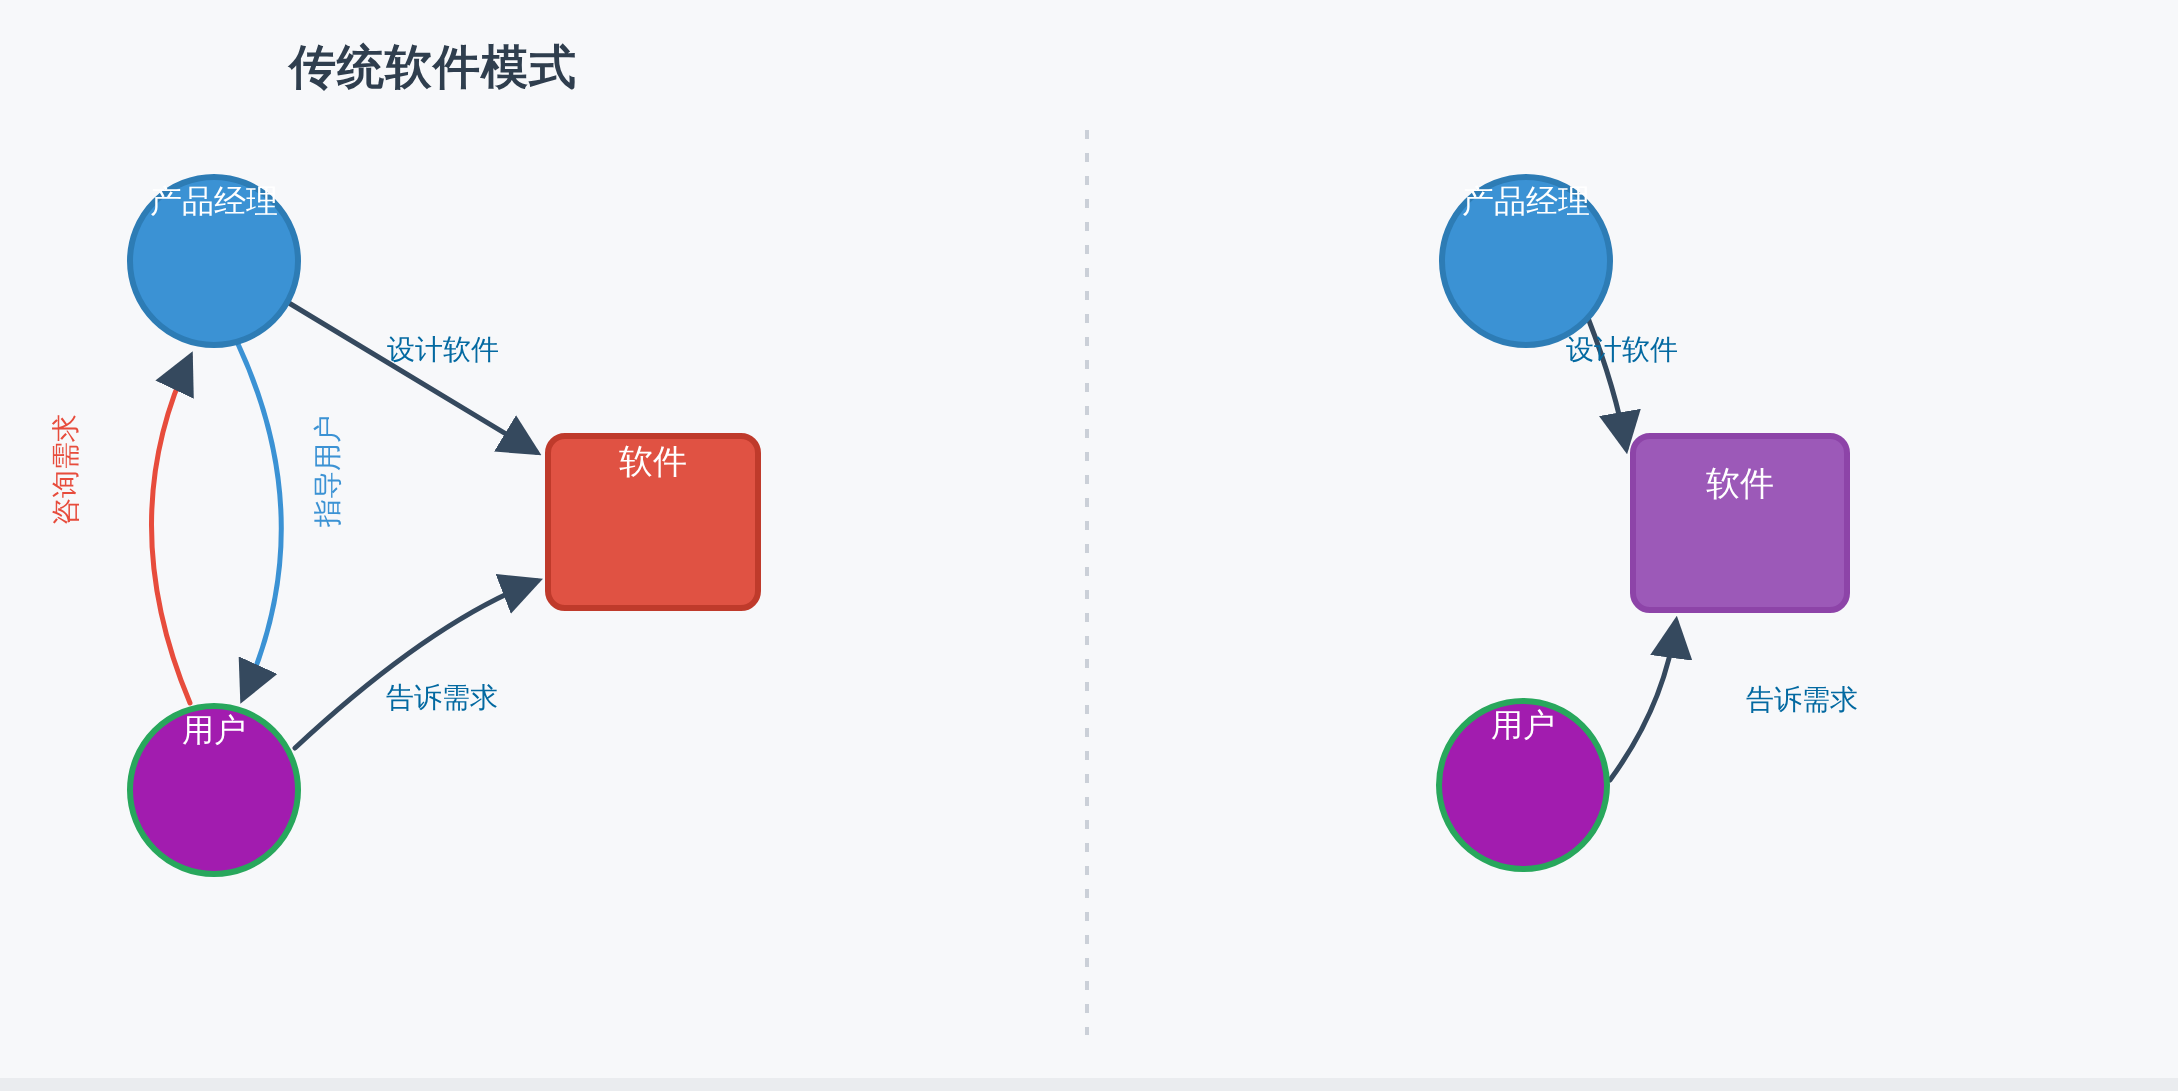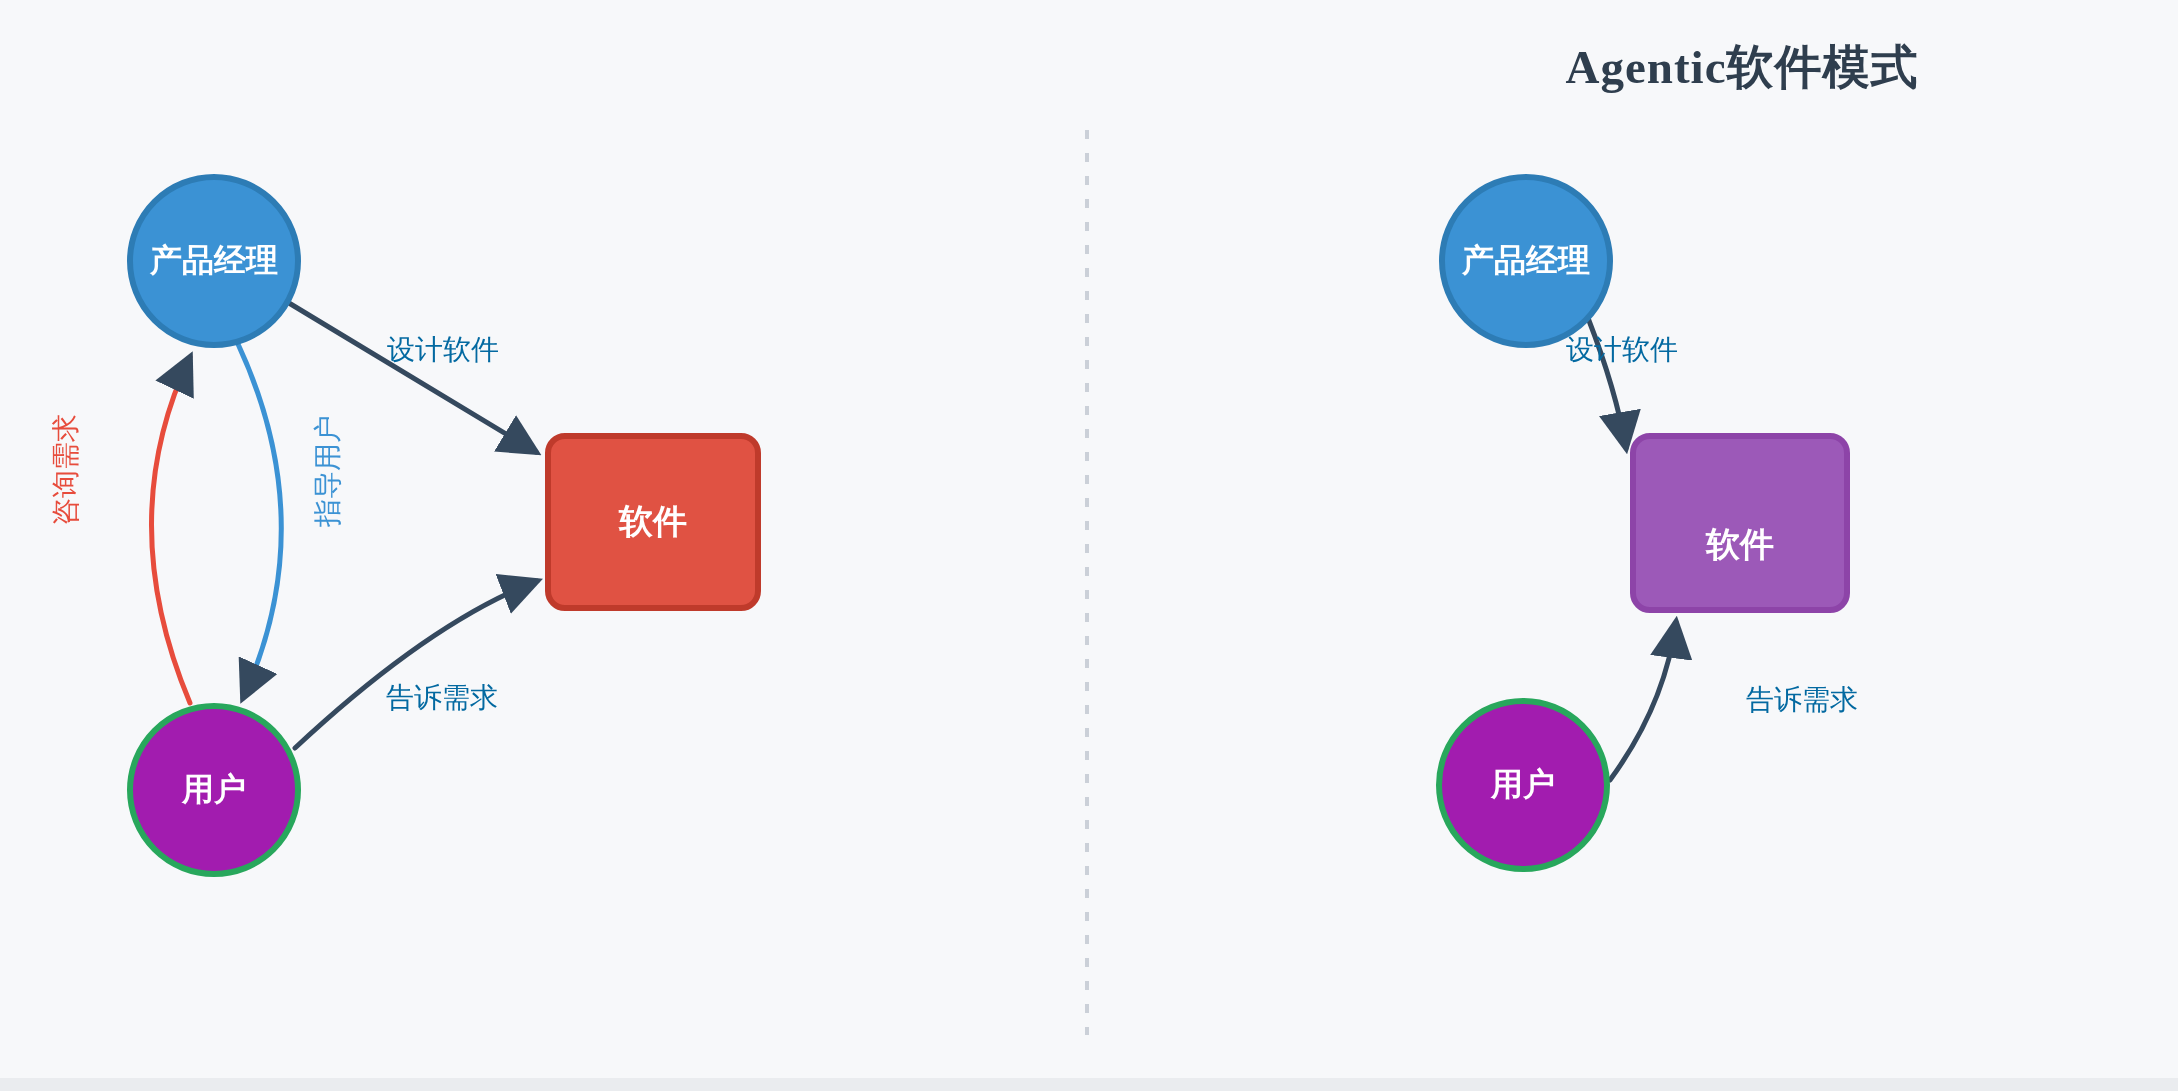--- a/index.html
+++ b/index.html
@@ -25,25 +25,24 @@
     font-size: 47px;
     font-weight: bold;
     color: #2f3e4e;
     letter-spacing: 1px;
   }
   .panel-title.left  { left: 83px;  }
   .panel-title.right { left: 1392px; }
   .node {
     position: absolute;
     display: flex;
-    align-items: center;
     justify-content: center;
     box-sizing: border-box;
     color: #ffffff;
-    font-weight: bold;
+    font-weight: normal;
     text-align: center;
   }
   .node.circle {
     width: 174px; height: 174px;
     border-radius: 50%;
     font-size: 32px;
   }
   .node.rect {
     border-radius: 20px;
     font-size: 34px;
@@ -104,39 +103,39 @@
 
     <path d="M 284 300 L 536 452" fill="none" stroke="#35495e" stroke-width="5" stroke-linecap="round" marker-end="url(#arrow)"></path>
     <path d="M 295 748 Q 430 622 537 581" fill="none" stroke="#35495e" stroke-width="5" stroke-linecap="round" marker-end="url(#arrow)"></path>
     <path d="M 190 703 Q 113 520 190 357" fill="none" stroke="#e74c3c" stroke-width="5" stroke-linecap="round" marker-end="url(#arrow)"></path>
     <path d="M 238 344 Q 322 525 243 698" fill="none" stroke="#3b92d4" stroke-width="5" stroke-linecap="round" marker-end="url(#arrow)"></path>
 
     <path d="M 1588 318 Q 1616 390 1626 448" fill="none" stroke="#35495e" stroke-width="5" stroke-linecap="round" marker-end="url(#arrow)"></path>
     <path d="M 1610 780 Q 1665 705 1676 622" fill="none" stroke="#35495e" stroke-width="5" stroke-linecap="round" marker-end="url(#arrow)"></path>
   </svg>
 
+  <div class="panel-title left">传统软件模式</div>
 
   <div class="node circle blue pm-left">
     <span class="node-label">产品经理</span>
   </div>
 
   <div class="node circle green user-left">
     <span class="node-label">用户</span>
   </div>
 
   <div class="node rect red sw-left">
     <span class="node-label">软件</span>
   </div>
 
   <div class="edge-label lbl-design-left">设计软件</div>
   <div class="edge-label lbl-operate-left">告诉需求</div>
   <div class="edge-label rot red-text lbl-consult">咨询需求</div>
   <div class="edge-label rot blue-text lbl-guide">指导用户</div>
 
-  <div class="panel-title right">Agentic软件模式</div>
 
   <div class="node circle blue pm-right">
     <span class="node-label">产品经理</span>
   </div>
 
   <div class="node circle green user-right">
     <span class="node-label">用户</span>
   </div>
 
   <div class="node rect purple sw-right">

